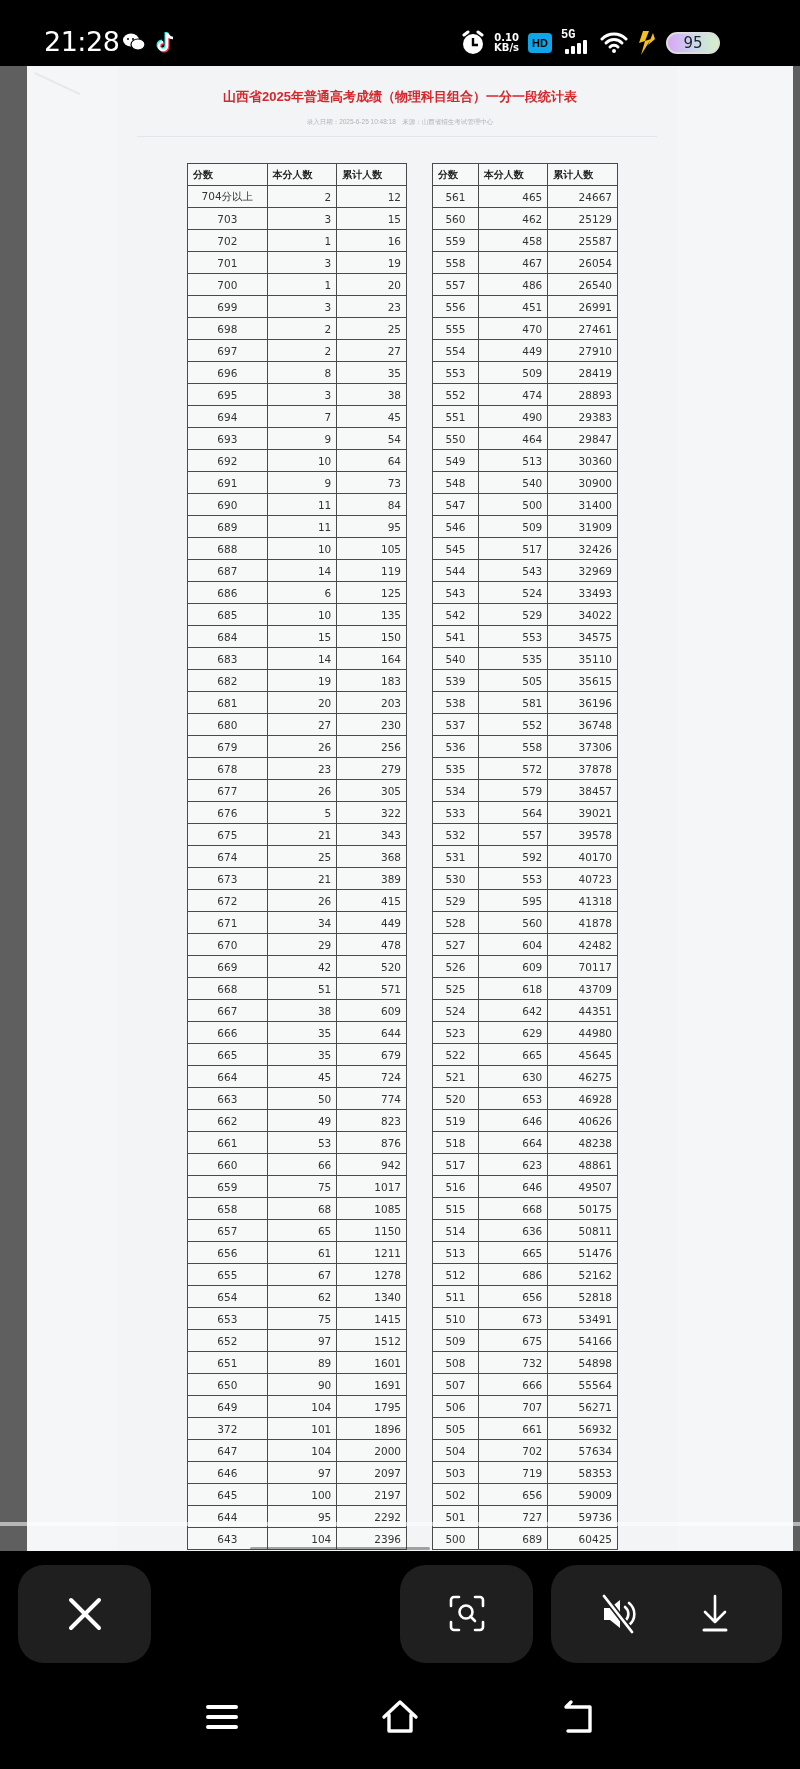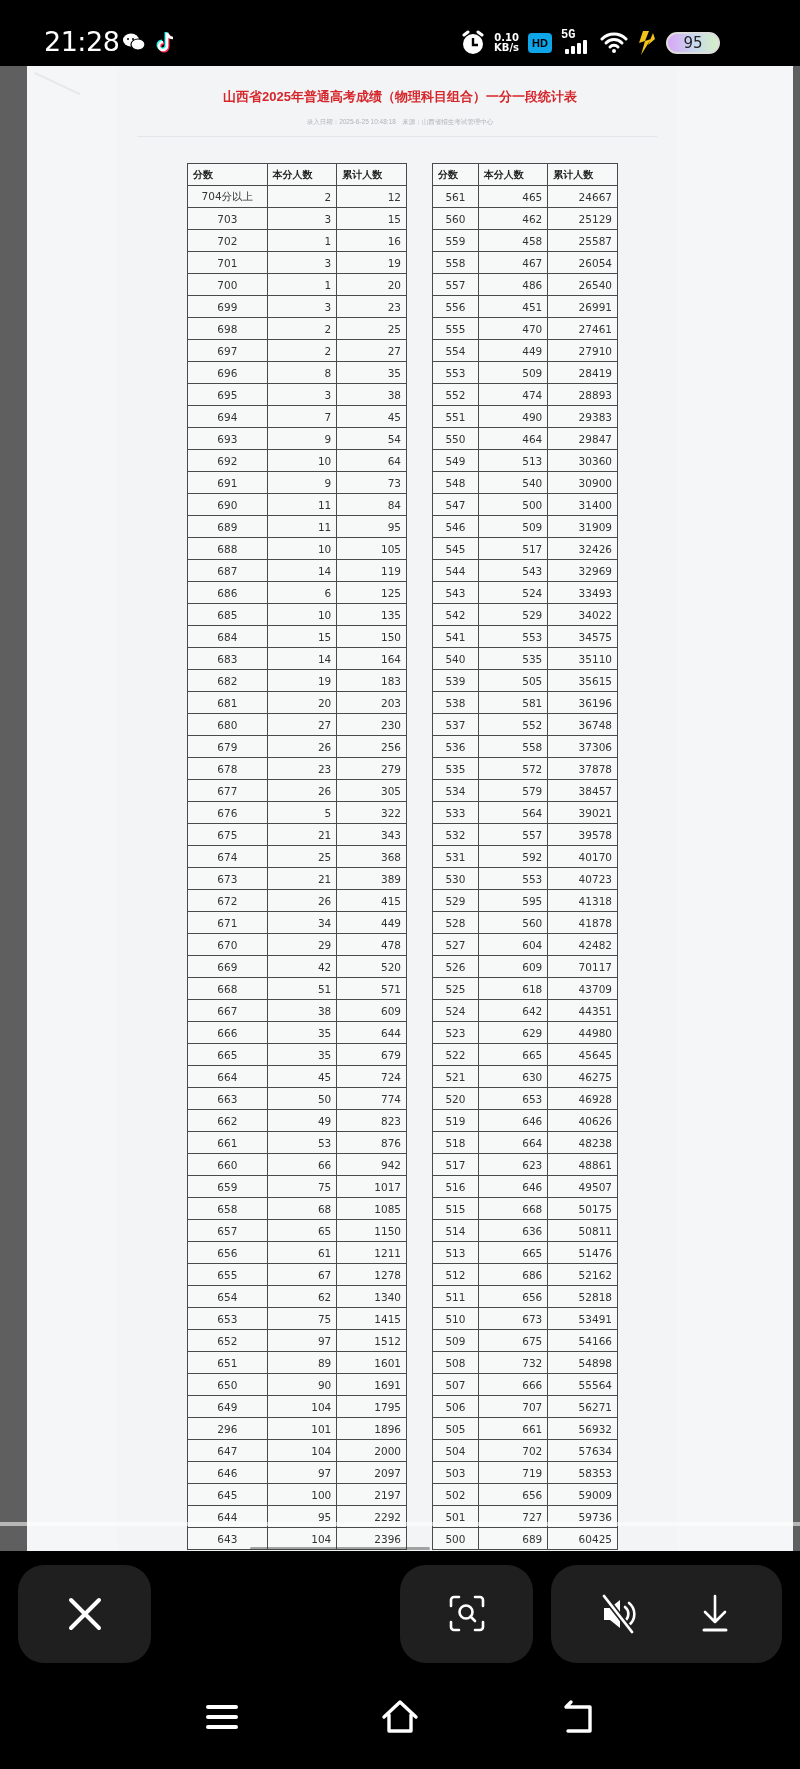--- a/index.html
+++ b/index.html
@@ -398,21 +398,21 @@
             <td class="c0">650</td>
             <td class="c1">90</td>
             <td class="c2">1691</td>
           </tr>
           <tr>
             <td class="c0">649</td>
             <td class="c1">104</td>
             <td class="c2">1795</td>
           </tr>
           <tr>
-            <td class="c0">296</td>
+            <td class="c0">372</td>
             <td class="c1">101</td>
             <td class="c2">1896</td>
           </tr>
           <tr>
             <td class="c0">647</td>
             <td class="c1">104</td>
             <td class="c2">2000</td>
           </tr>
           <tr>
             <td class="c0">646</td>

